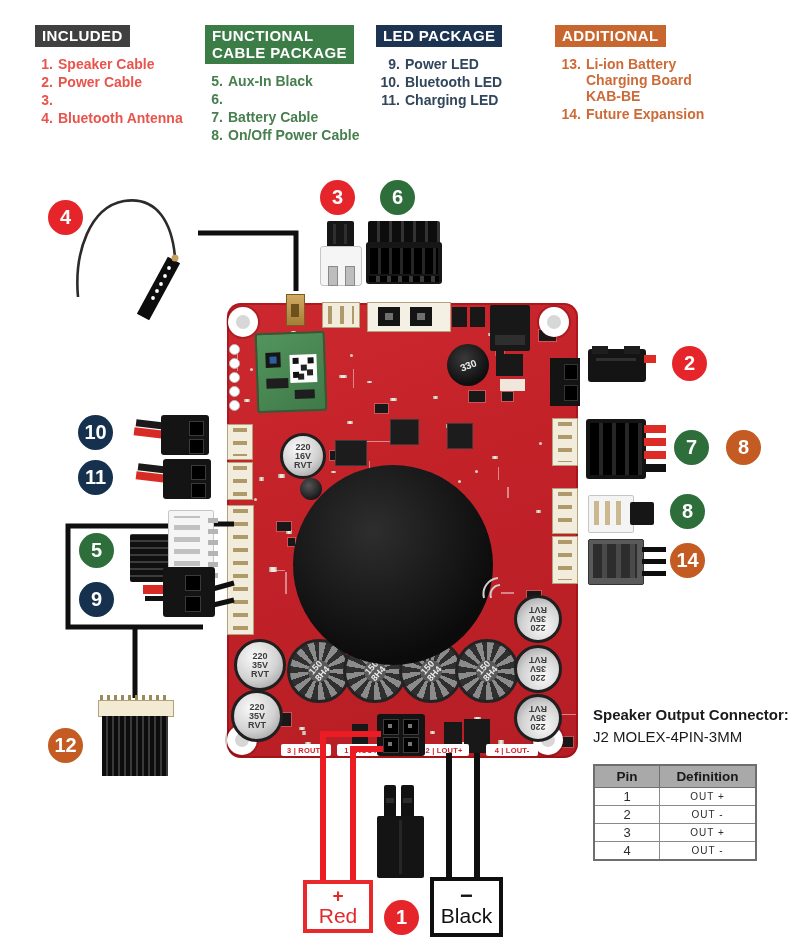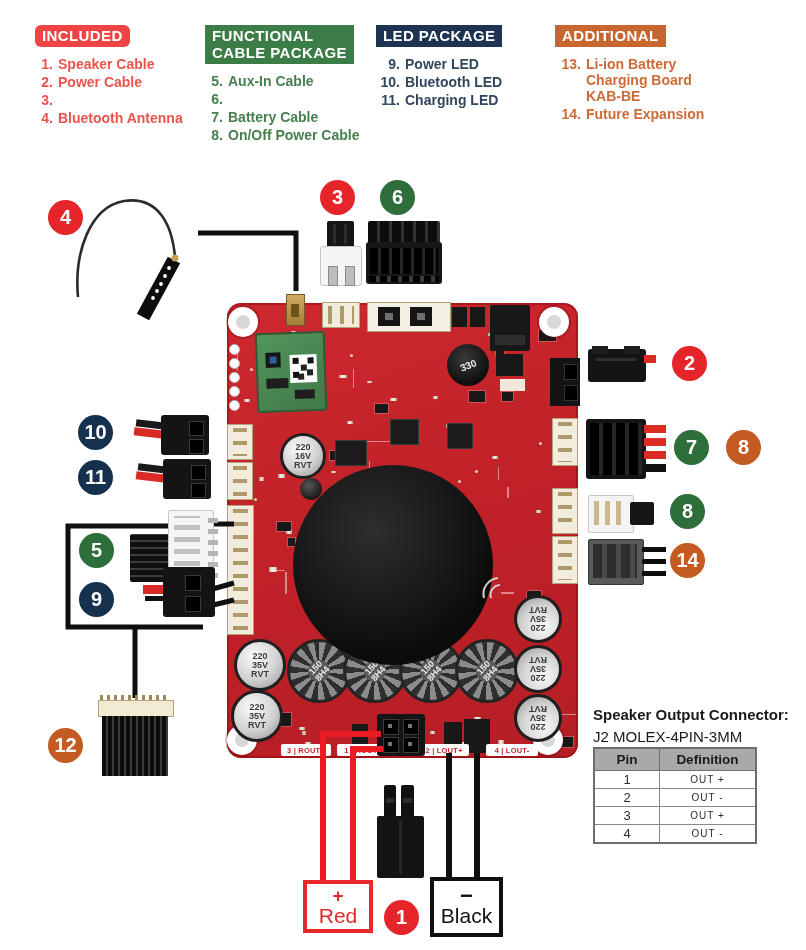--- a/index.html
+++ b/index.html
@@ -53,34 +53,34 @@
   .wire-box{position:absolute;background:#fff;display:flex;flex-direction:column;align-items:center;
             justify-content:center;z-index:25;}
   .red-box{border:4px solid #e8282b;color:#e02b2b;}
   .black-box{border:4px solid #0f0f0f;color:#111;}
   .wire-box .sign{font-size:19px;line-height:17px;font-weight:700;}
   .wire-box .lbl{font-size:21px;line-height:23px;}
   
   .spk{position:absolute;left:593px;top:706px;width:210px;color:#1a1a1a;z-index:25;}
   .spk-title{font-weight:700;font-size:15px;}
   .spk-sub{font-size:15px;margin-top:5px;}
-  .spk table{border-collapse:collapse;margin-top:2px;border:2px solid #6e6e6e;}
+  .spk table{border-collapse:collapse;margin-top:19px;border:2px solid #6e6e6e;}
   .spk th{background:#a9a9a9;border:1px solid #707070;font-size:13.5px;font-weight:700;height:19px;}
   .spk td{border:1px solid #8a8a8a;text-align:center;height:15px;color:#2b2b2b;background:#fff;}
   .spk td.pin{font-size:13px;width:62px;}
   .spk td.def{font-size:10px;width:93px;letter-spacing:1px;}
   svg.overlay{position:absolute;left:0;top:0;z-index:15;pointer-events:none;}
 </style>
 </head>
 <body>
 
 <div class="stage">
 
   <div class="legend-col" style="left:35px;width:165px">
-    <div class="hdr" style="background-color: #ef4444; border-radius: 6px;">INCLUDED</div>
+    <div class="hdr" style="background-color: #404040;">INCLUDED</div>
     <div class="items t-red">
       <div class="item">
           <span class="num" style="min-width:18px">1.</span>
           <span class="txt">Speaker Cable</span>
         </div>
       <div class="item">
           <span class="num" style="min-width:18px">2.</span>
           <span class="txt">Power Cable</span>
         </div>
       <div class="item">
@@ -92,21 +92,21 @@
         </div>
     </div>
   </div>
 
   <div class="legend-col" style="left:205px;width:170px">
     <div class="hdr" style="background-color: rgb(60, 124, 70);">FUNCTIONAL
 CABLE PACKAGE</div>
     <div class="items t-green">
       <div class="item">
           <span class="num" style="min-width:18px">5.</span>
-          <span class="txt">Aux-In Cable</span>
+          <span class="txt">Aux-In Black</span>
         </div>
       <div class="item">
           <span class="num" style="min-width:18px">6.</span>
         </div>
       <div class="item">
           <span class="num" style="min-width:18px">7.</span>
           <span class="txt">Battery Cable</span>
         </div>
       <div class="item">
           <span class="num" style="min-width:18px">8.</span>

